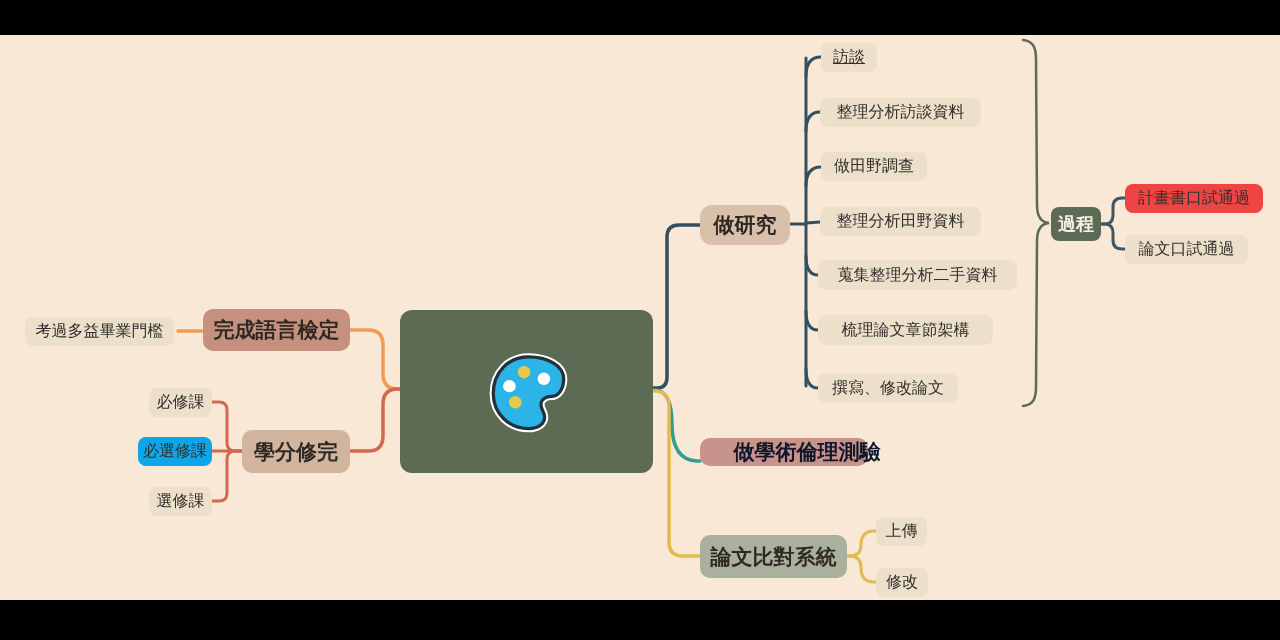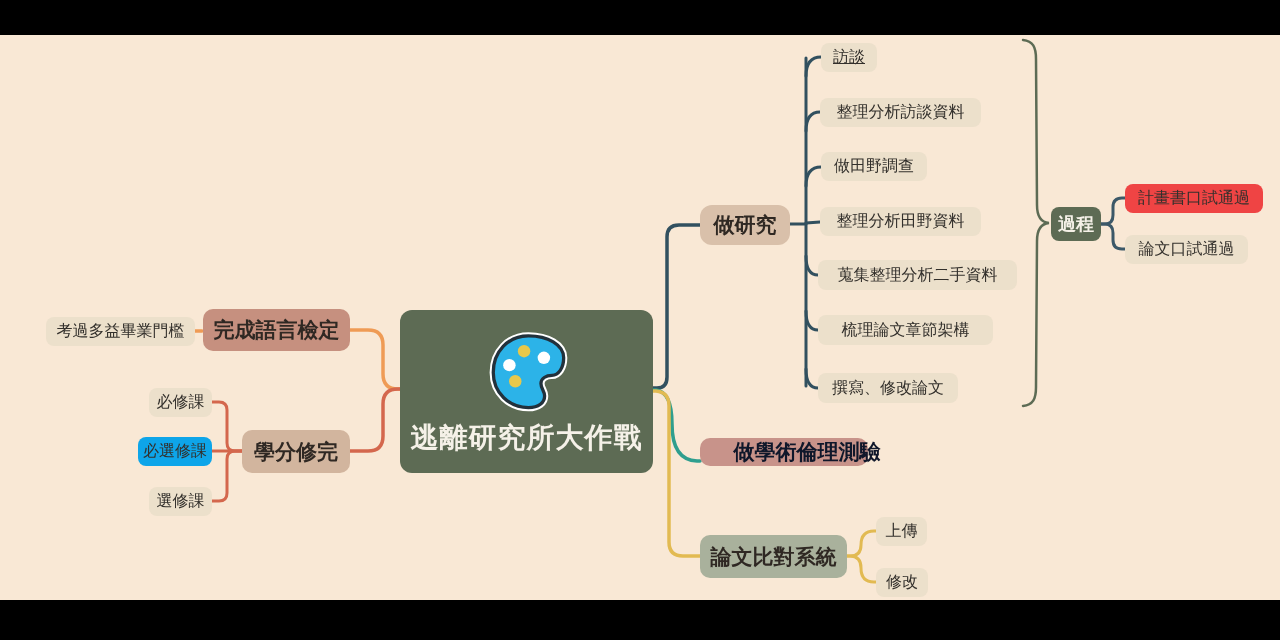--- a/index.html
+++ b/index.html
@@ -60,25 +60,24 @@
   <span style="line-height:0;">
     <svg width="92" height="88" viewBox="0 0 120 120" xmlns="http://www.w3.org/2000/svg">
       <path fill="none" stroke-width="10" stroke-linejoin="round" d="M62,12 C34,12 14,34 14,62 C14,90 36,110 62,110 C76,110 84,103 84,94 C84,87 79,84 79,77 C79,70 86,66 94,66 C103,66 110,56 110,42 C110,24 88,12 62,12 Z" stroke="#ffffff"></path>
       <path stroke="#22313c" stroke-width="4.5" stroke-linejoin="round" d="M62,12 C34,12 14,34 14,62 C14,90 36,110 62,110 C76,110 84,103 84,94 C84,87 79,84 79,77 C79,70 86,66 94,66 C103,66 110,56 110,42 C110,24 88,12 62,12 Z" fill="#2cb3e8"></path>
       <circle cx="56" cy="33" r="8.5" fill="#e8c84a"></circle>
       <circle cx="83" cy="42" r="8.5" fill="#ffffff"></circle>
       <circle cx="36" cy="52" r="8.5" fill="#ffffff"></circle>
       <circle cx="44" cy="74" r="8.5" fill="#e8c84a"></circle>
     </svg>
   </span>
-  <span class="root-label" style="color: rgb(245, 241, 232);">逃離研究所大作戰</span>
 </div>
 
 <div class="node big" style="left: 203px; top: 309px; width: 147px; height: 42px; background: rgb(198, 144, 127); color: rgb(47, 40, 35);">完成語言檢定</div>
-<div class="node leaf" style="left: 46px; top: 317px; width: 149px; background: rgb(236, 224, 203); color: rgb(51, 48, 44);">考過多益畢業門檻</div>
+<div class="node leaf" style="left: 25px; top: 317px; width: 149px; background: rgb(236, 224, 203); color: rgb(51, 48, 44);">考過多益畢業門檻</div>
 
 <div class="node big" style="left: 242px; top: 430px; width: 108px; height: 43px; background: rgb(210, 181, 158); color: rgb(47, 40, 35);">學分修完</div>
 <div class="node leaf" style="left: 149px; top: 388px; width: 63px; background: rgb(236, 224, 203); color: rgb(51, 48, 44);">必修課</div>
 <div class="node leaf" style="left: 138px; top: 437px; width: 74px; background: #0ea5e9; color: rgb(51, 48, 44);">必選修課</div>
 <div class="node leaf" style="left: 149px; top: 487px; width: 63px; background: rgb(236, 224, 203); color: rgb(51, 48, 44);">選修課</div>
 
 <div class="node big" style="left: 700px; top: 205px; width: 90px; height: 40px; background: rgb(217, 192, 170); color: rgb(47, 40, 35); border-radius: 12px;">做研究</div>
 <div class="node leaf" style="left: 821px; top: 43px; width: 56px; background: rgb(236, 224, 203); color: rgb(51, 48, 44); text-decoration: underline;">訪談</div>
 <div class="node leaf" style="left: 820px; top: 98px; width: 161px; background: rgb(236, 224, 203); color: rgb(51, 48, 44);">整理分析訪談資料</div>
 <div class="node leaf" style="left: 821px; top: 152px; width: 106px; background: rgb(236, 224, 203); color: rgb(51, 48, 44);">做田野調查</div>

